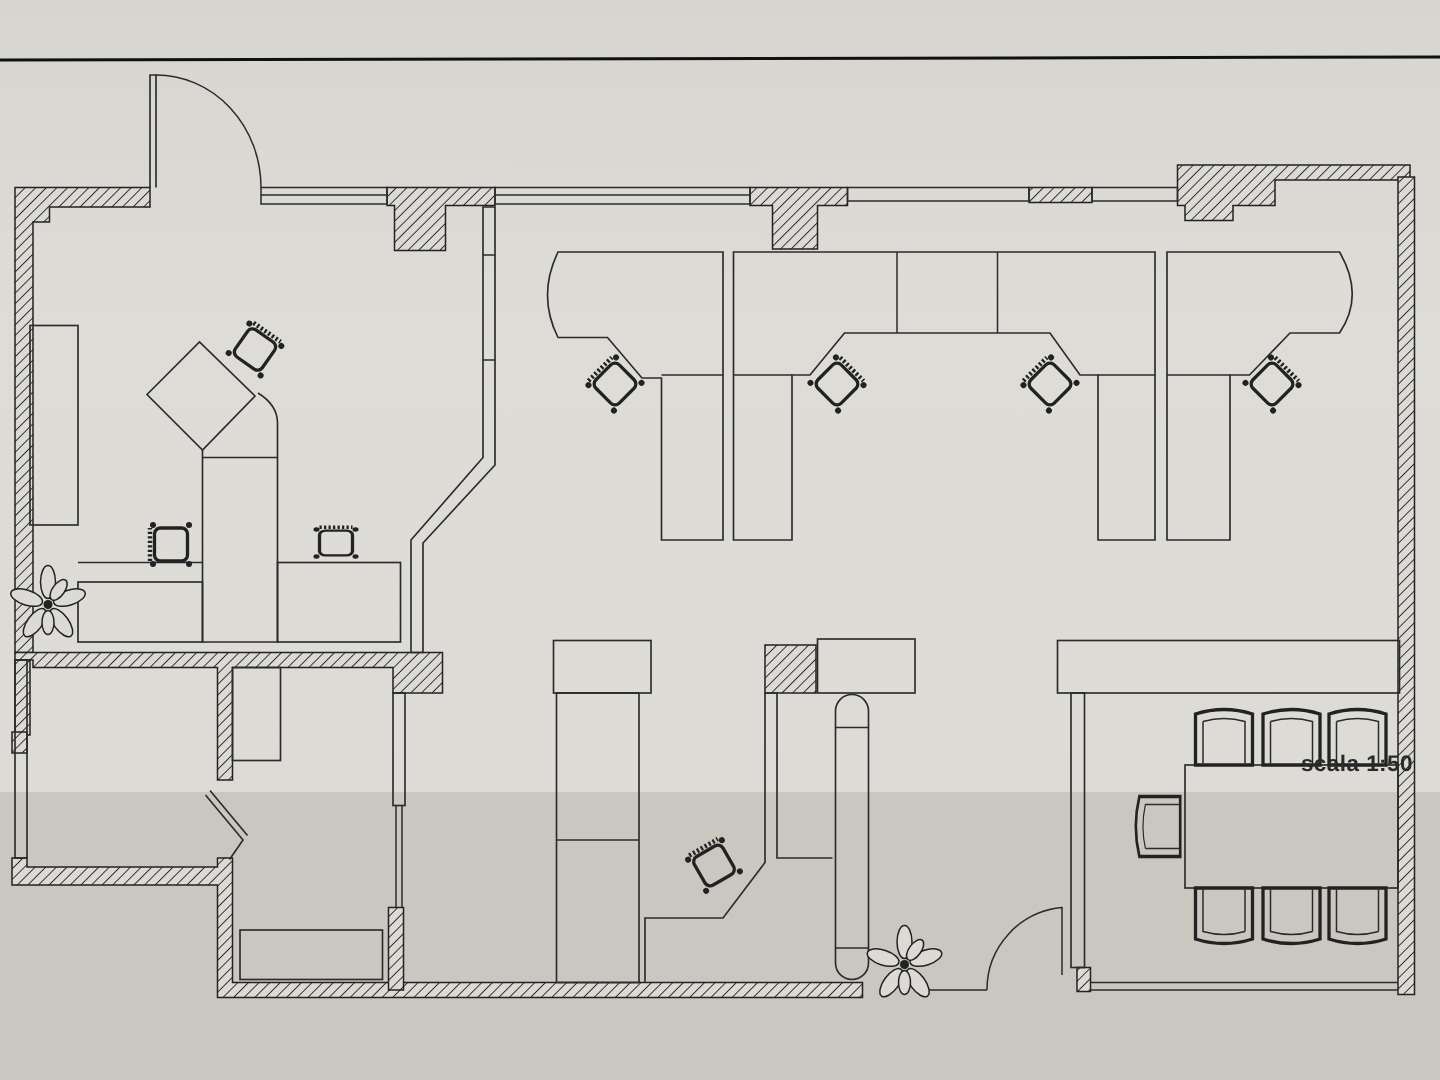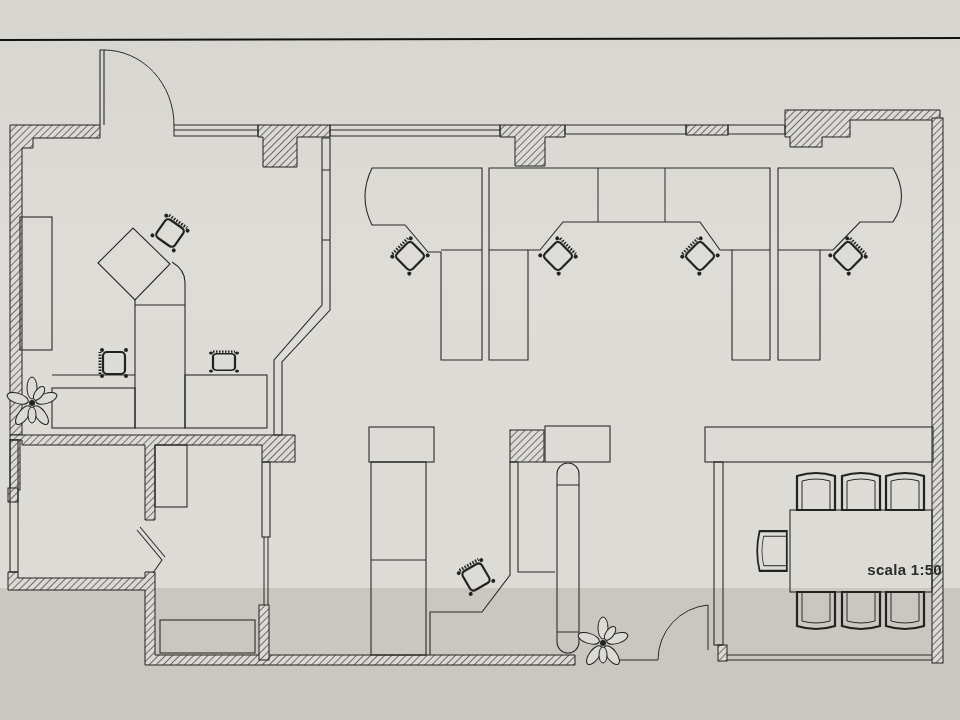--- a/index.html
+++ b/index.html
@@ -1,17 +1,17 @@
 <!DOCTYPE html>
 <html><head>
 <meta charset="utf-8">
 <style>
   html,body{margin:0;padding:0;}
   body{width:960px;height:720px;overflow:hidden;background:#c9c7c0;font-family:"Liberation Sans",sans-serif;}
-  #sheet{position:absolute;left:0;top:0;width:960px;height:588px;background:linear-gradient(180deg,#d6d5d0 0%,#dedcd7 40%,#dddbd6 100%);text-align:center;}
+  #sheet{position:absolute;left:0;top:0;width:960px;height:528px;background:linear-gradient(180deg,#d6d5d0 0%,#dedcd7 40%,#dddbd6 100%);text-align:center;}
   svg{position:absolute;left:0;top:0;}
   #scale-label{position:absolute;right:18px;bottom:10px;font-size:15px;font-weight:bold;color:#2a2a2a;letter-spacing:0.3px;}
   .w{fill:url(#hatch);stroke:#222;stroke-width:1;}
   .l{fill:none;stroke:#2b2b2b;stroke-width:1;}
   .f{fill:none;stroke:#2b2b2b;stroke-width:1.1;}
   .c{fill:none;stroke:#222;stroke-width:2.2;}
 </style>
 </head>
 <body>
 

